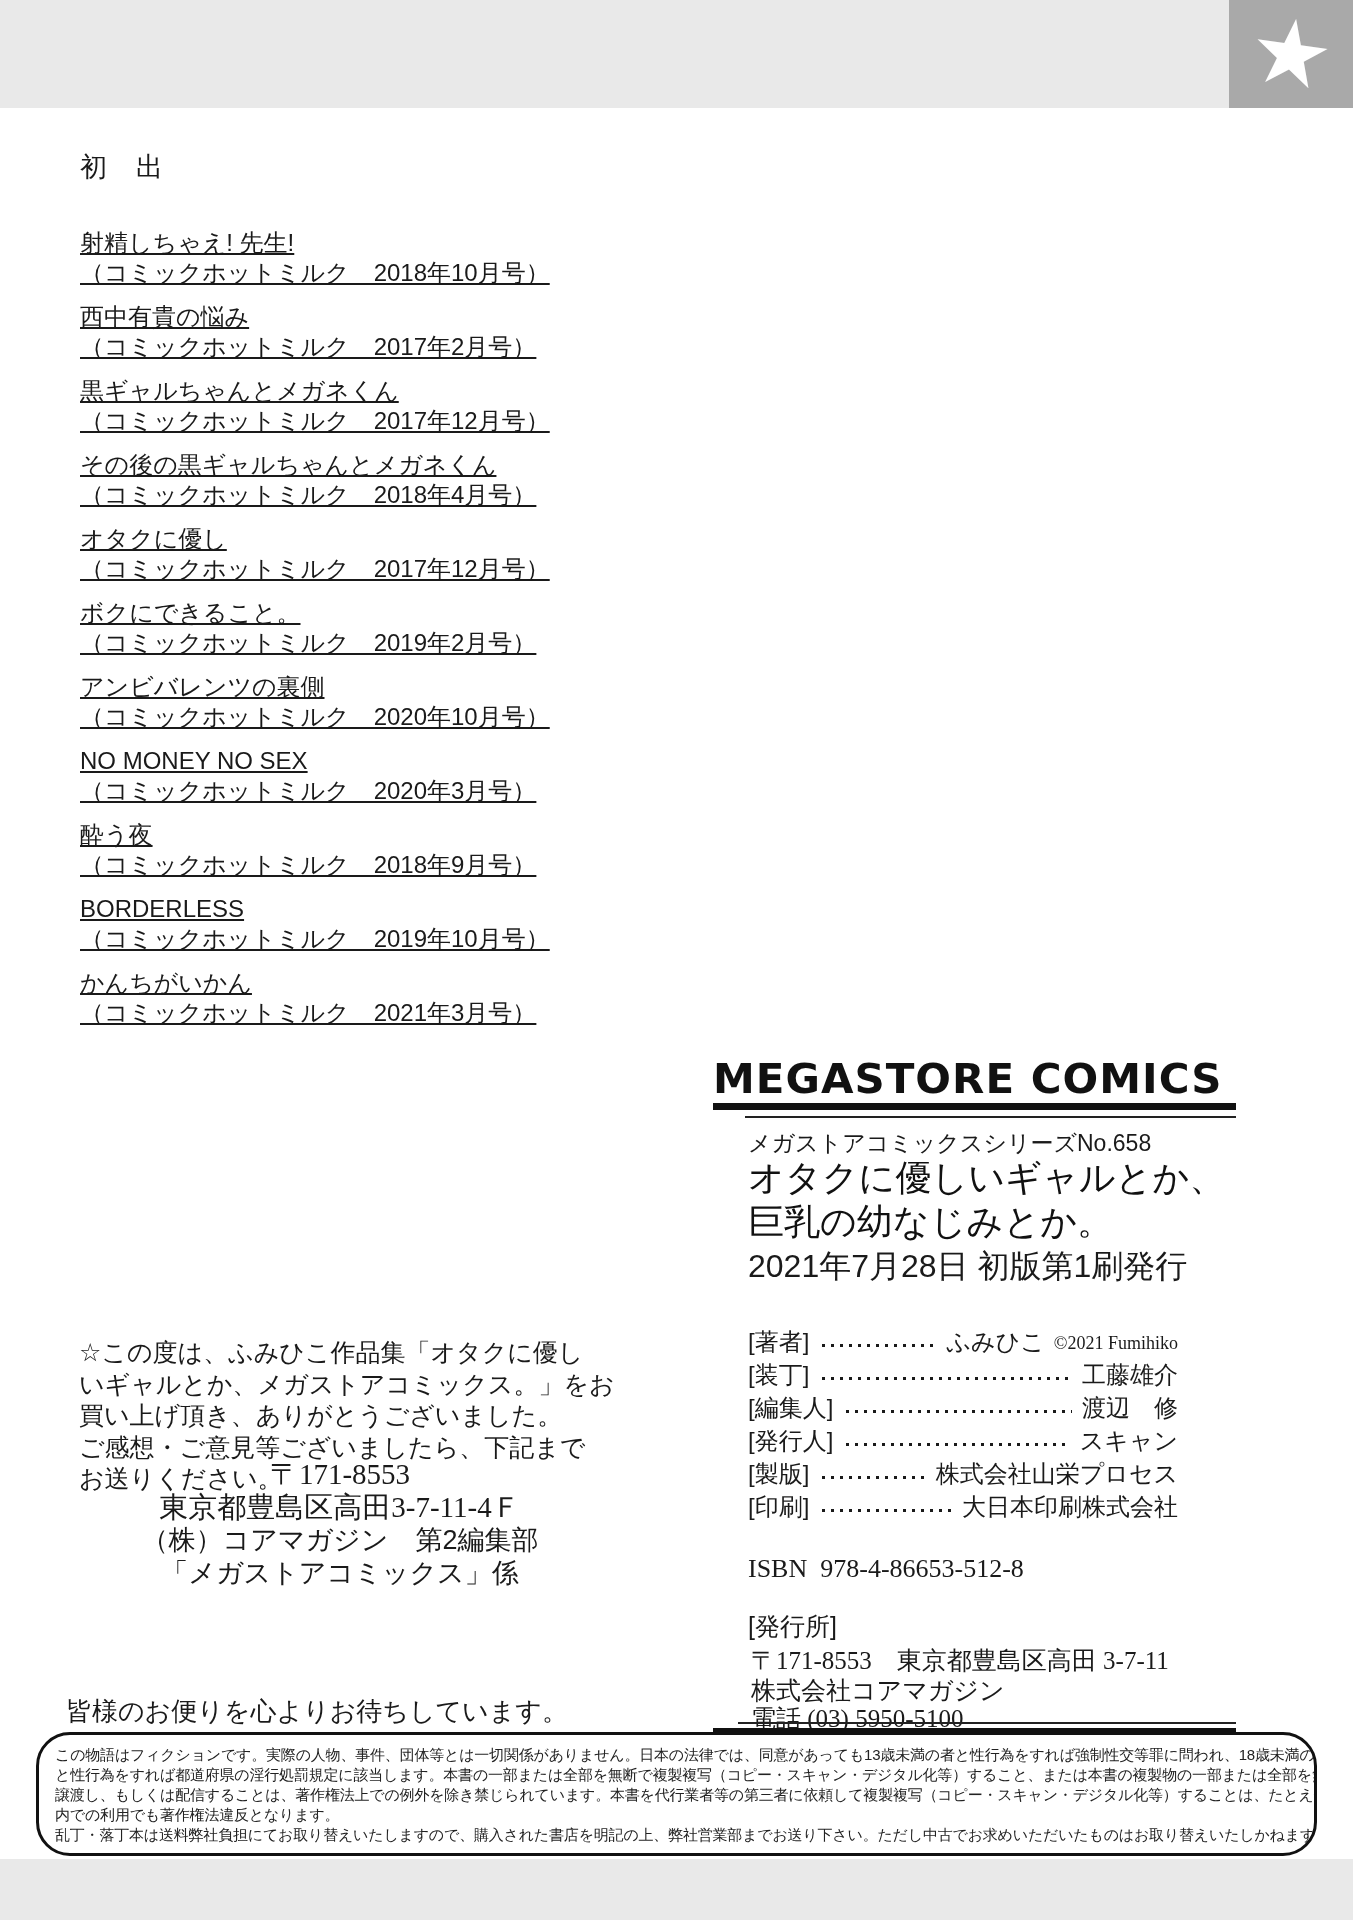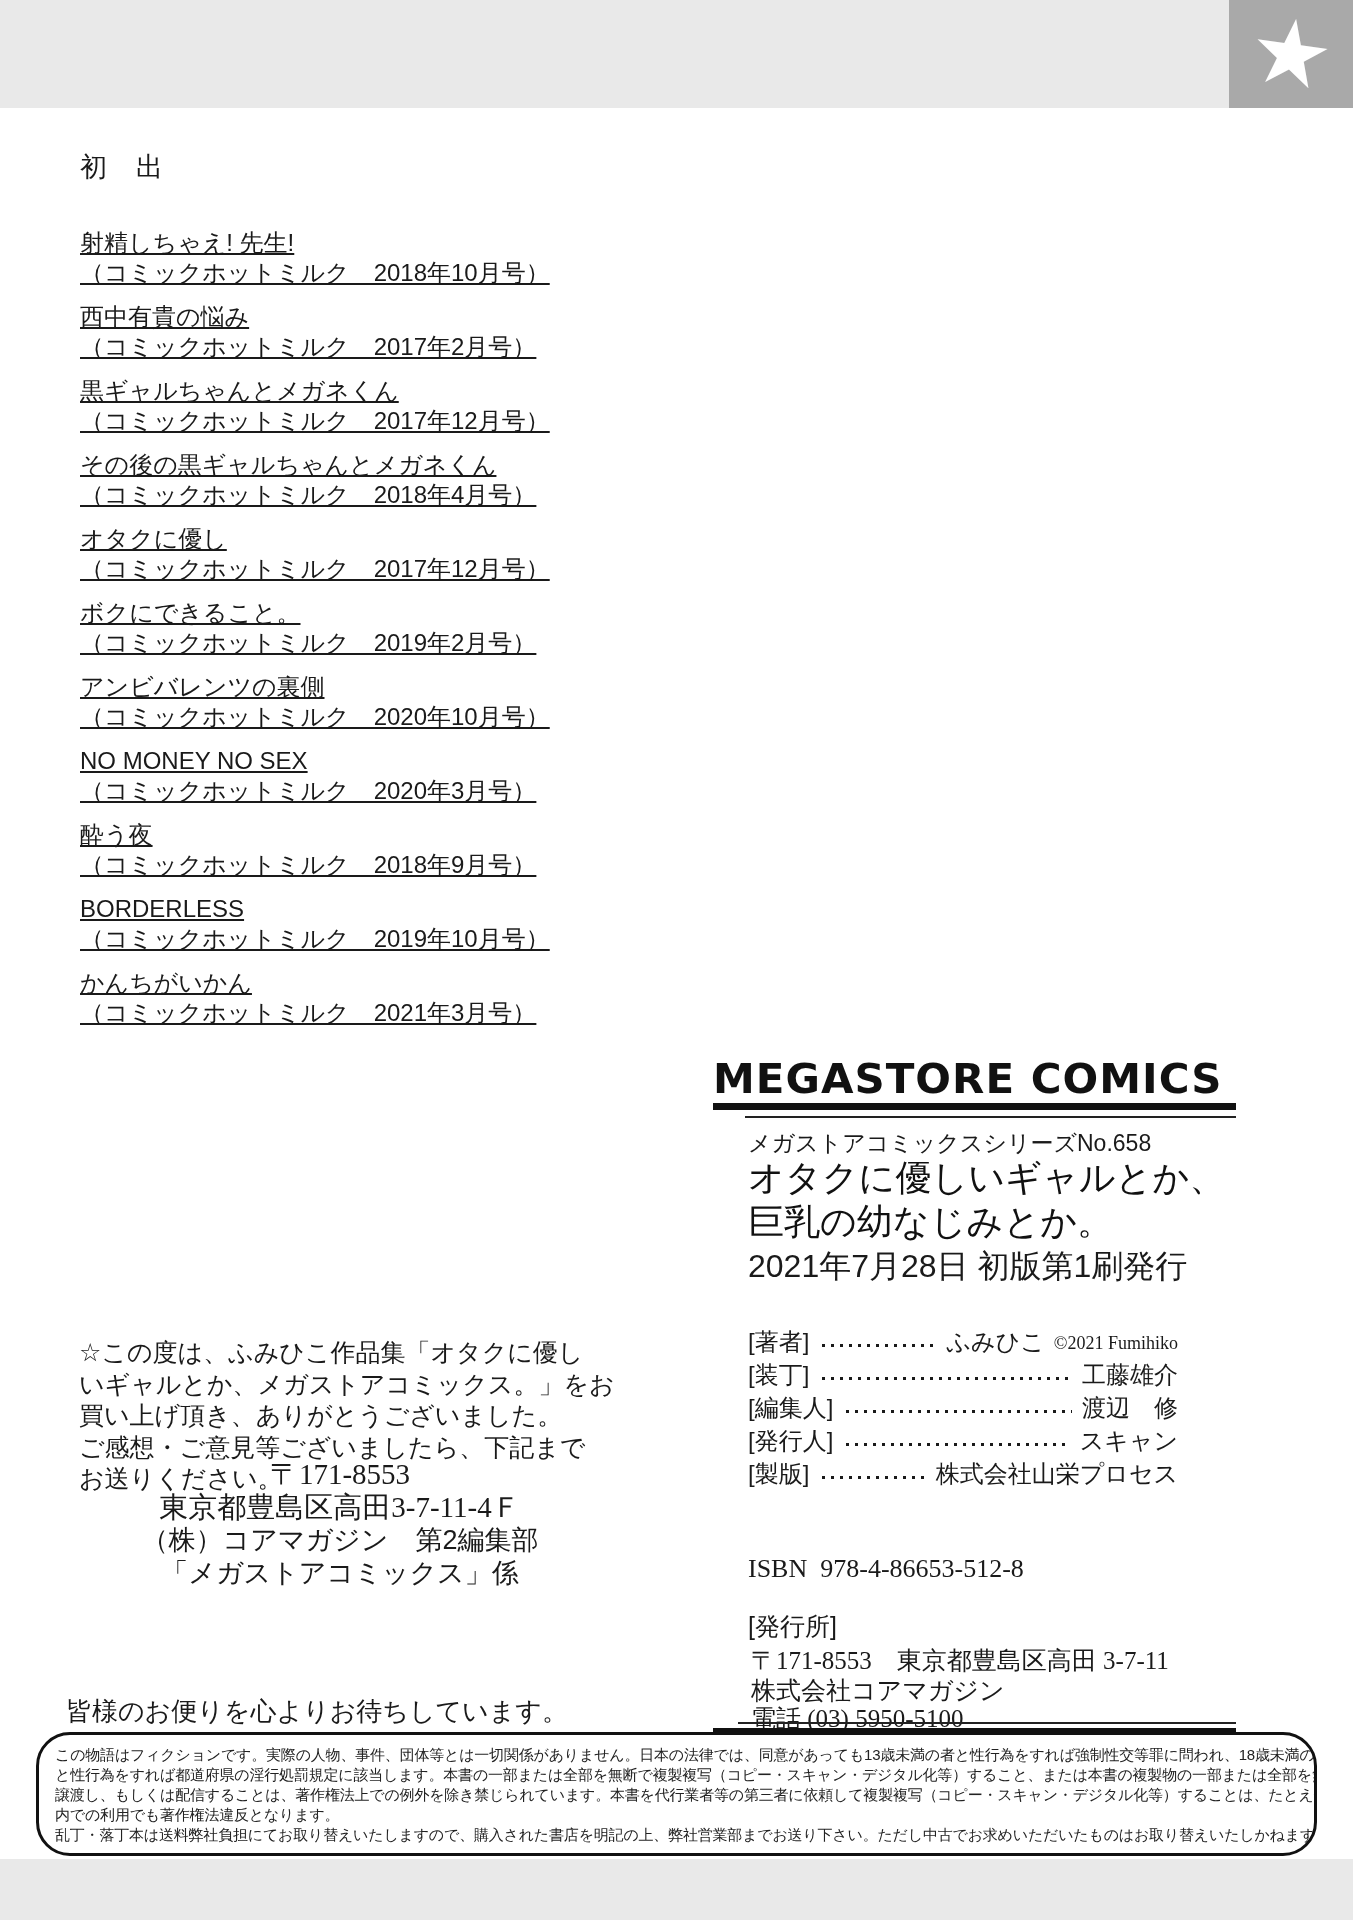--- a/index.html
+++ b/index.html
@@ -144,20 +144,25 @@
         <div class="credit-row">
           <span class="c-label">[発行人]</span>
           <span class="leader"></span>
           <span class="c-value">スキャン</span>
         </div>
         <div class="credit-row">
           <span class="c-label">[製版]</span>
           <span class="leader"></span>
           <span class="c-value">株式会社山栄プロセス</span>
         </div>
+        <div class="credit-row">
+          <span class="c-label">[印刷]</span>
+          <span class="leader"></span>
+          <span class="c-value">大日本印刷株式会社</span>
+        </div>
       </div>
 
     <div class="isbn">ISBN  978-4-86653-512-8</div>
     <div class="pub-label">[発行所]</div>
     <div class="pub-line" style="top:586px;">〒171-8553　東京都豊島区高田 3-7-11</div>
     <div class="pub-line" style="top:616px;">株式会社コアマガジン</div>
     <div class="pub-line" style="top:644px;">電話 (03) 5950-5100</div>
     <div class="rule-thin" style="top:664px;left:25px;width:498px;"></div>
     <div class="rule-thick" style="top:670px;"></div>
   </div>

